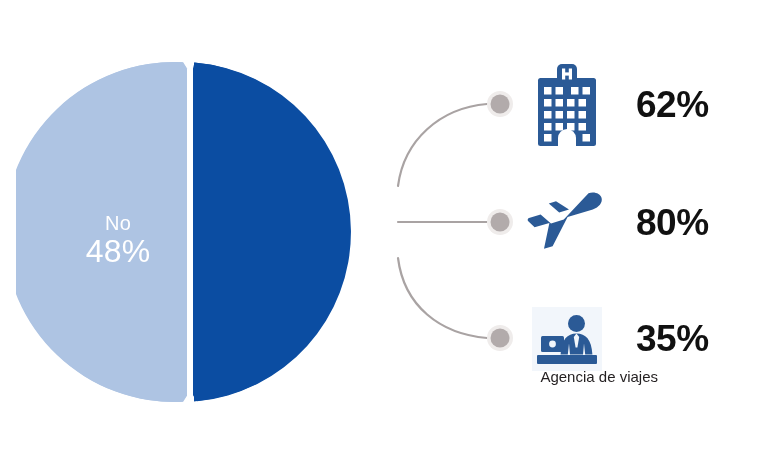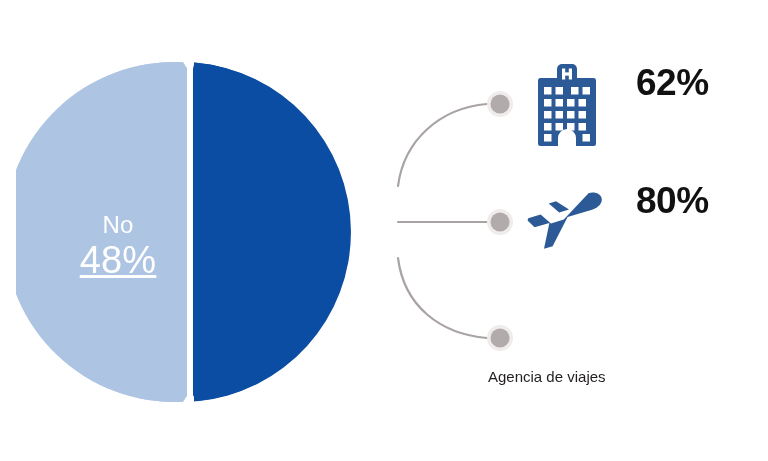--- a/index.html
+++ b/index.html
@@ -37,38 +37,39 @@
     position: absolute;
     color: #ffffff;
     font-family: "Liberation Sans", sans-serif;
     font-weight: 400;
     text-align: center;
     line-height: 1.12;
     letter-spacing: 0.2px;
     white-space: nowrap;
     pointer-events: none;
   }
-  .slice-label .name { display: block; font-size: 24px; }
-  .slice-label .pct  { display: block; font-size: 38px; text-decoration: underline; }
+  .slice-label .name { display: block; font-size: 20px; }
+  .slice-label .pct  { display: block; font-size: 32px; }
 
   .label-no { left: 42px;  top: 152px; width: 120px; }
   .label-si { left: 186px; top: 152px; width: 120px; }
 
   
   .connectors {
     position: absolute;
     left: 0; top: 0;
     width: 768px; height: 461px;
     pointer-events: none;
   }
 
   
   .row {
     position: absolute;
     display: flex;
+    align-items: center;
   }
   .row-icon {
     width: 86px;
     height: 86px;
     display: flex;
     align-items: center;
     justify-content: center;
     flex: 0 0 auto;
   }
   .row-icon svg { display: block; }
@@ -84,21 +85,21 @@
 
   #row-hotel  { left: 524px; top: 62px; }
   #row-flight { left: 524px; top: 180px; }
   #row-agency { left: 524px; top: 296px; }
 
   .row-caption {
     position: absolute;
     left: 488px;
     top: 368px;
     width: 170px;
-    text-align: left;
+    text-align: right;
     font-family: "Liberation Sans", sans-serif;
     font-size: 15px;
     font-weight: 400;
     color: #231f20;
     white-space: nowrap;
   }
 </style>
 </head>
 <body>
 
@@ -217,16 +218,39 @@
                    L 8.6 37.3 L 2.3 31.2 C 1.2 30.1 1.6 28.4 3.0 27.9
                    L 14.6 24.6 L 25.0 33.4 L 37.8 29.6 L 62.5 3.2 Z"></path>
 
           <path d="M 22.8 13.4 L 30.0 11.3 L 43.0 19.5 L 33.2 22.4 L 22.8 13.4 Z"></path>
         </g>
       </svg>
     </div>
     <div class="row-value">80%</div>
   </div>
 
+  <div class="row" id="row-agency">
+    <div class="row-icon">
+      <svg width="70" height="64" viewBox="0 0 70 64">
+        <rect x="0" y="0" width="70" height="64" fill="#f2f6fb"></rect>
+        <g fill="#2b5a96">
+
+          <circle cx="44.5" cy="16.5" r="8.5"></circle>
+
+          <path d="M 44.5 26.5 C 53.6 26.5 59.6 32.4 60.4 47.5 L 53.2 47.5 L 52.0 36.6
+                   L 51.0 47.5 L 38.0 47.5 L 37.0 36.6 L 35.8 47.5 L 28.6 47.5
+                   C 29.4 32.4 35.4 26.5 44.5 26.5 Z"></path>
+
+          <path d="M 44.5 26.5 L 47.2 30.0 L 45.4 40.5 L 43.6 40.5 L 41.8 30.0 Z" fill="#f2f6fb"></path>
+
+          <rect x="9" y="29" width="23" height="16" rx="1.5"></rect>
+          <circle cx="20.5" cy="37" r="3.4" fill="#f2f6fb"></circle>
+
+          <rect x="5" y="48" width="60" height="9" rx="1"></rect>
+        </g>
+      </svg>
+    </div>
+    <div class="row-value">35%</div>
+  </div>
 
   <div class="row-caption">Agencia de viajes</div>
 
 </div>
 
 </body></html>

